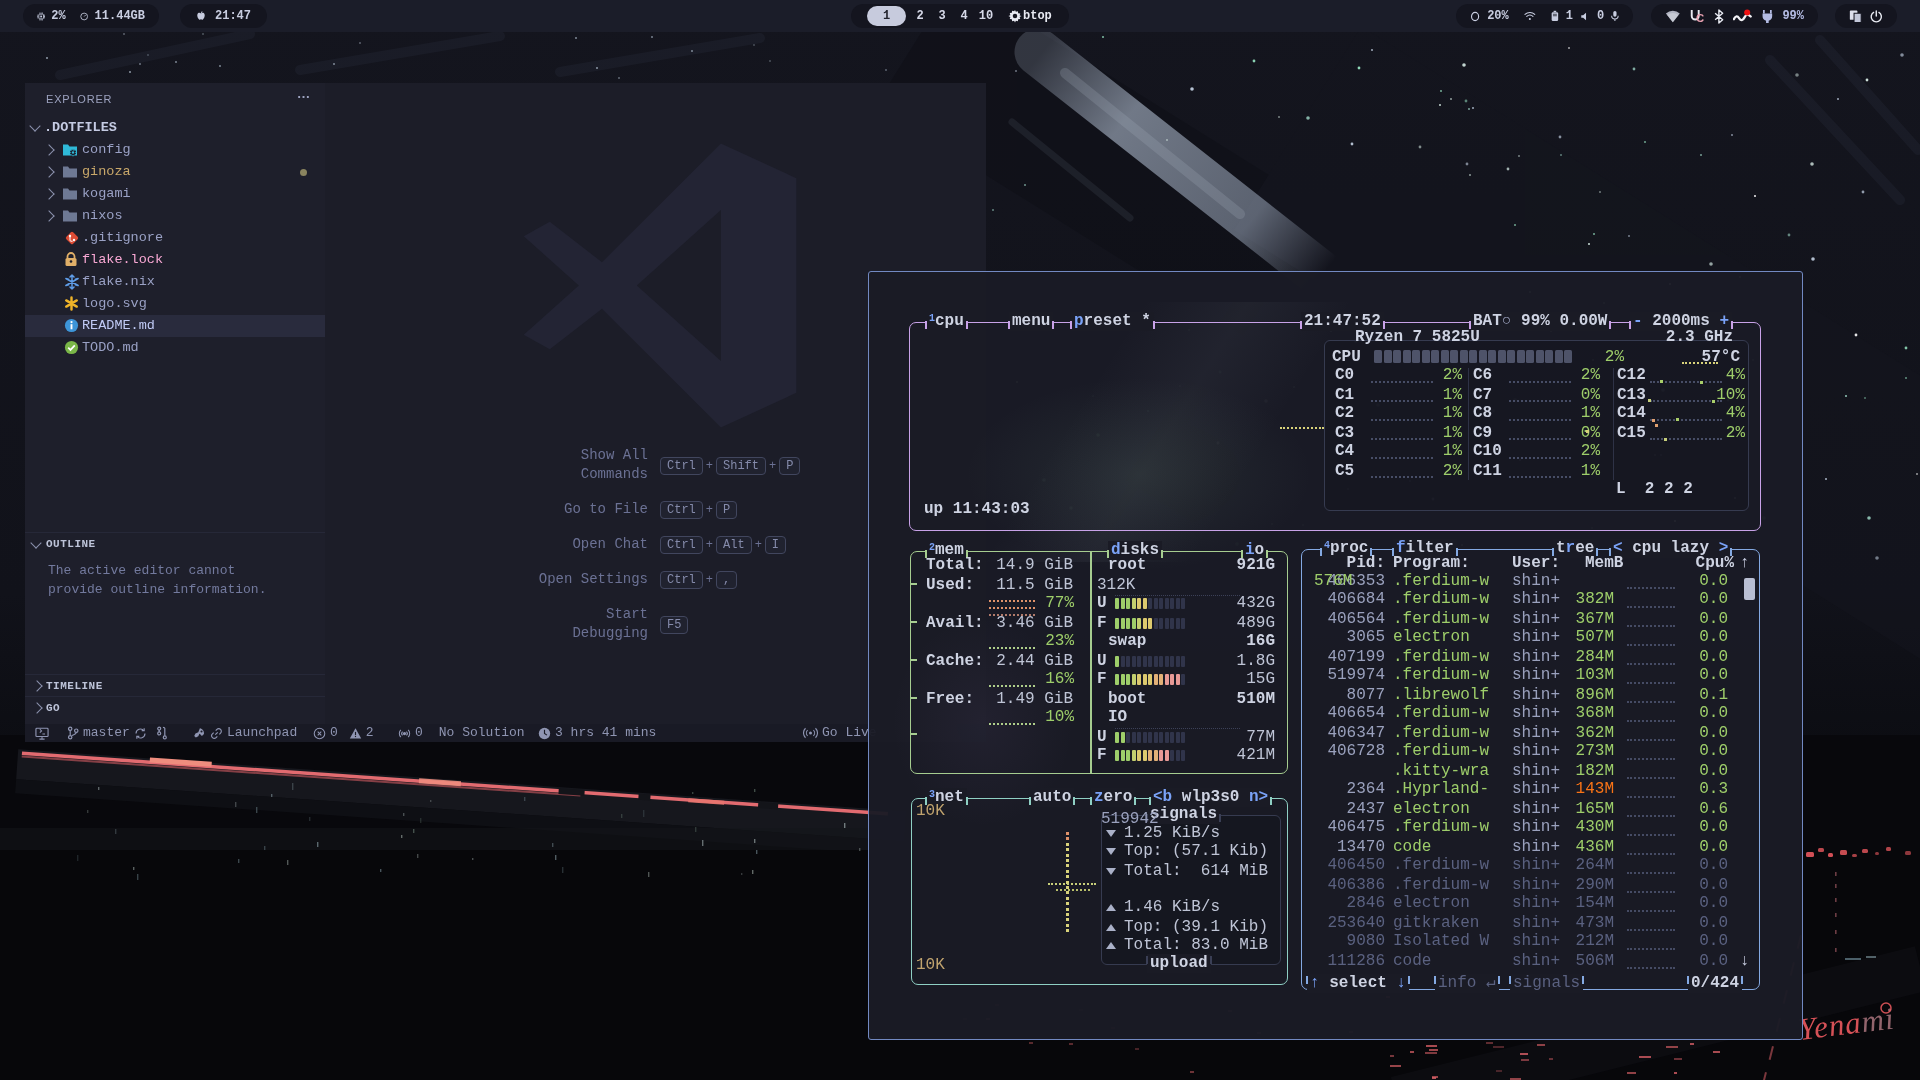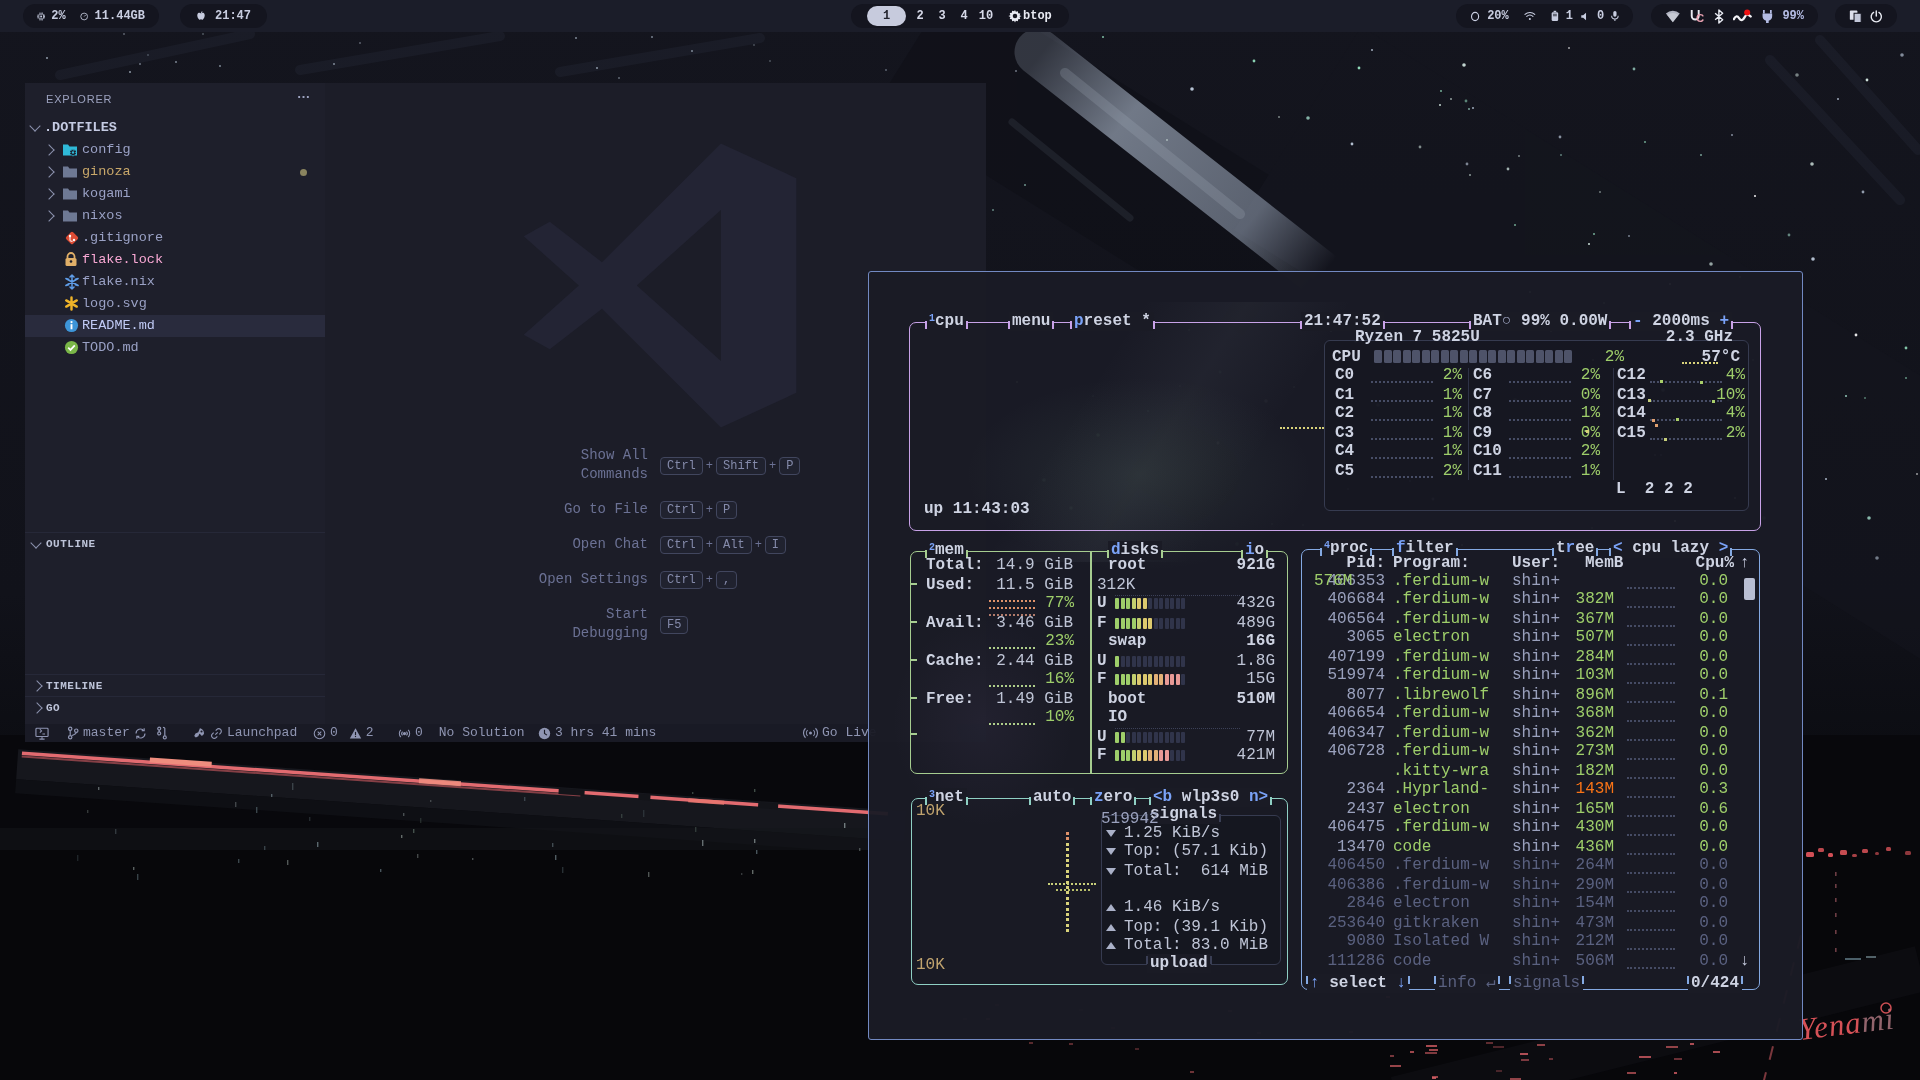--- a/index.html
+++ b/index.html
@@ -497,20 +497,21 @@
             <circle cx="8" cy="8" r="7" fill="#3d95d8"></circle>
             <rect x="7" y="6.6" width="2" height="5.4" fill="#fff"></rect>
             <circle cx="8" cy="4.3" r="1.2" fill="#fff"></circle>
           </svg></span><span style="position:absolute;left:57px">README.md</span></div>
       <div class="trow" style="top:254px;color:#9aa1c5"><span style="position:absolute;left:39px;top:3px"><svg width="15" height="15" viewBox="0 0 16 16">
             <circle cx="8" cy="8" r="7" fill="#7ab648"></circle>
             <path d="M4.5 8.2l2.4 2.4 4.6-4.8" fill="none" stroke="#fff" stroke-width="1.8"></path>
           </svg></span><span style="position:absolute;left:57px">TODO.md</span></div>
       <div class="abs" style="left:0;top:449px;width:300px;height:1px;background:#262838"></div>
       <div class="trow sect" style="top:450px"><span class="chev d" style="left:7px;top:6px"></span><span style="position:absolute;left:21px">OUTLINE</span></div>
+      <div class="abs" style="left:23px;top:479px;width:260px;font:13px/18.5px 'Liberation Mono',monospace;color:#737a9e">The active editor cannot<br>provide outline information.</div>
       <div class="abs" style="left:0;top:591px;width:300px;height:1px;background:#262838"></div>
       <div class="trow sect" style="top:592px"><span class="chev r" style="left:8px;top:7px"></span><span style="position:absolute;left:21px">TIMELINE</span></div>
       <div class="abs" style="left:0;top:613px;width:300px;height:1px;background:#262838"></div>
       <div class="trow sect" style="top:614px"><span class="chev r" style="left:8px;top:7px"></span><span style="position:absolute;left:21px">GO</span></div>
     </div>
     <div id="status">
       <div class="it" style="left:10px"><svg width="14" height="13" viewBox="0 0 16 15" fill="none" stroke="#8f95b2" stroke-width="1.3">
           <rect x="1" y="1.5" width="14" height="9.5" rx="1"></rect>
           <path d="M5 14h6M8 11v3M5.5 6.5l2-2 -2 -2M8.5 8h3" stroke-width="1.2"></path>
         </svg></div>

